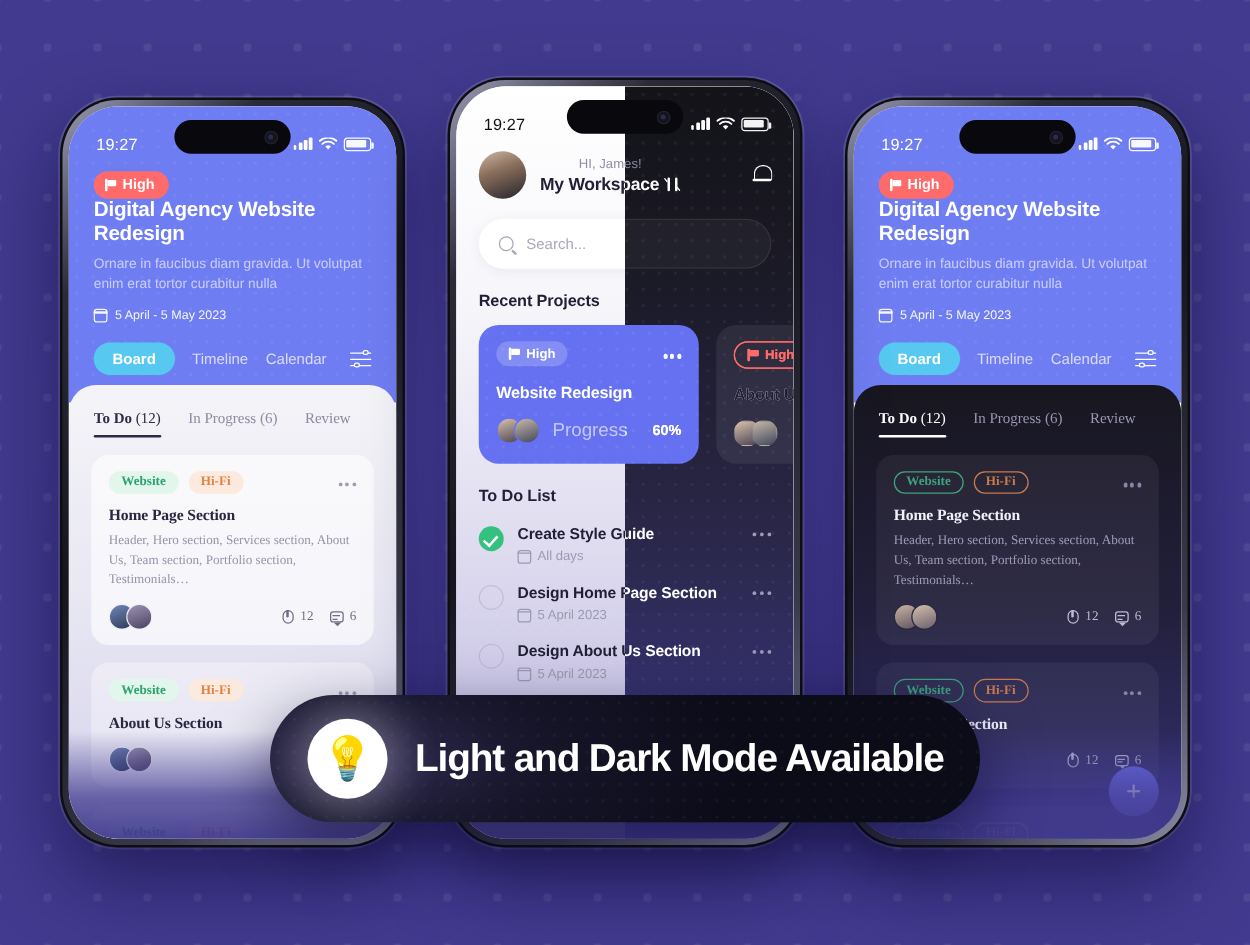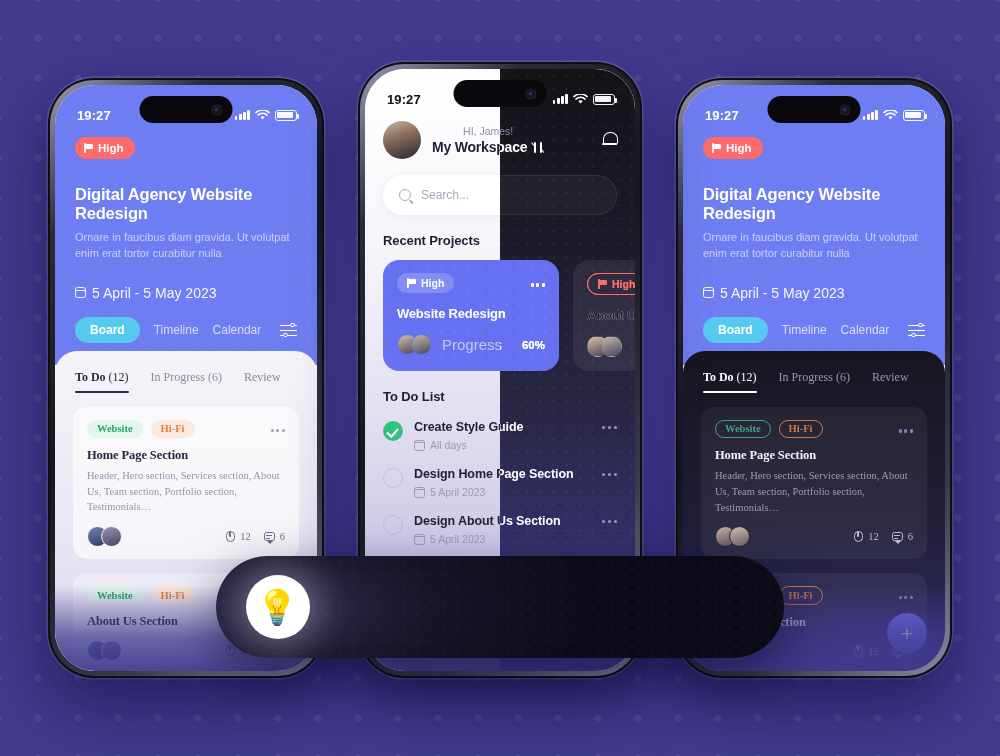--- a/index.html
+++ b/index.html
@@ -71,21 +71,21 @@
     background:#2b2b55;
   }
 
   
   .statusbar {
     position: absolute; top: 0; left: 0; right: 0;
     height: 46px;
     display: flex; align-items: center; justify-content: space-between;
     padding: 14px 20px 0 22px;
     z-index: 35;
-    font-size: 13px; font-weight: bold;
+    font-size: 13px; font-weight: normal;
     letter-spacing: 0.1px;
   }
   .sb-right { display: flex; align-items: center; gap: 5px; }
   .bars { display: flex; align-items: flex-end; gap: 1.6px; height: 10px; }
   .bars i { display: block; width: 2.6px; border-radius: 1px; background: currentColor; }
   .bars i:nth-child(1) { height: 4px; }
   .bars i:nth-child(2) { height: 6px; }
   .bars i:nth-child(3) { height: 8px; }
   .bars i:nth-child(4) { height: 10px; }
   .batt {
@@ -126,32 +126,32 @@
     width: 9px; height: 10px; position: relative; display:inline-block;
   }
   .flag::before {
     content:""; position:absolute; left:0; top:0; width:1.6px; height:10px; background:#fff; border-radius:1px;
   }
   .flag::after {
     content:""; position:absolute; left:1.6px; top:0.5px; width:7px; height:5.5px; background:#fff; border-radius:0 1px 1px 0;
   }
   .hero-title {
     color: #fff; font-size: 16.5px; font-weight: bold;
-    margin-top: 26px; letter-spacing: -0.2px;
+    margin-top: 0; letter-spacing: -0.2px;
     position: relative; z-index:2;
   }
   .hero-desc {
     color: rgba(255,255,255,0.62); font-size: 11px; line-height: 1.45;
     margin-top: 7px; max-width: 215px;
     position: relative; z-index:2;
   }
   .hero-date {
     display: flex; align-items: center; gap: 6px;
-    color: rgba(255,255,255,0.92); font-size: 14px;
-    margin-top: 23px;
+    color: rgba(255,255,255,0.92); font-size: 10px;
+    margin-top: 11px;
     position: relative; z-index:2;
   }
   .cal-ico {
     width: 11px; height: 11px; border: 1.3px solid currentColor;
     border-radius: 2.5px; position: relative; flex: none;
   }
   .cal-ico::before {
     content:""; position:absolute; left:-1.3px; right:-1.3px; top:1.4px; height:1.3px; background: currentColor;
   }
   .tabs-row {
@@ -959,14 +959,15 @@
       </div>
       <div class="fab">
           <span>+</span>
         </div>
       <div class="phone-fade"></div>
     </div>
   </div>
 
   <div class="banner">
     <span class="bulb-circle">💡</span>
+    <span class="banner-text">Light and Dark Mode Available</span>
   </div>
 </div>
 
 </body></html>

